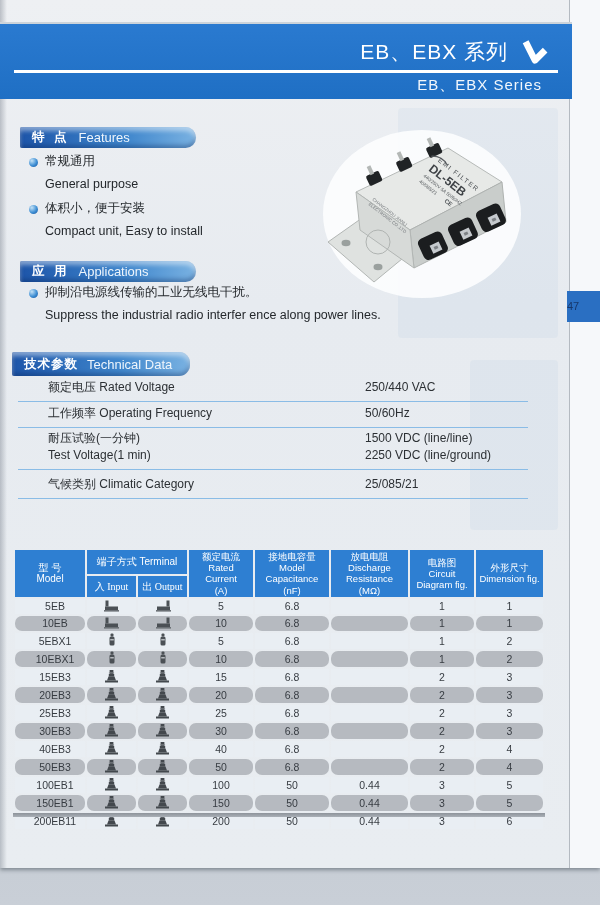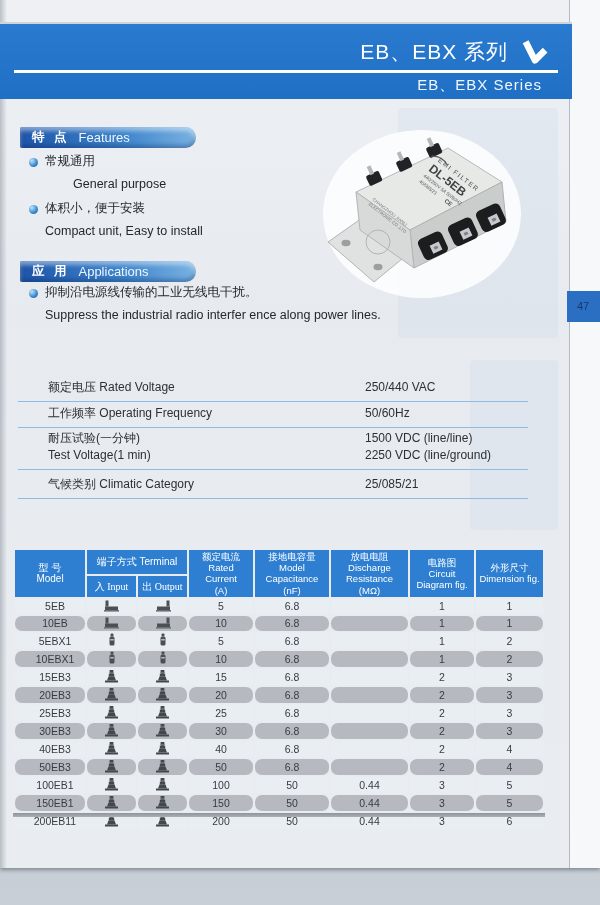--- a/index.html
+++ b/index.html
@@ -20,21 +20,21 @@
   .banner-title-row{display:flex;justify-content:flex-end;align-items:center;
     gap:10px;padding:14px 22px 0 0;}
   .banner-title-cn{color:#fff;font-size:21px;letter-spacing:1px;}
   .banner-divider{height:2.5px;background:#fff;margin:4px 14px 3px 14px;}
   .banner-title-en{color:#f2f7fc;font-size:15px;letter-spacing:1px;text-align:right;
     padding-right:30px;}
 
   
   .page-num{position:absolute;left:567px;top:291px;width:33px;height:31px;z-index:70;
     background:#2a6fc2;color:#16386c;font-size:11px;line-height:31px;
-    padding-left:10px;box-sizing:border-box;}
+    box-sizing:border-box;}
 
   
   .sec-banner{position:absolute;height:21px;width:176px;z-index:20;
     background:linear-gradient(90deg,#1d55a9 0%,#3f86cc 60%,#7ab2e2 100%);
     border-radius:2px 11px 11px 2px;
     box-shadow:inset 0 4px 4px rgba(255,255,255,.45),inset 0 -3px 4px rgba(8,35,85,.35);
     display:flex;align-items:center;gap:9px;padding-left:12px;box-sizing:border-box;}
   .sec-cn{color:#fff;font-size:12.5px;font-weight:bold;letter-spacing:3px;white-space:nowrap;}
   .sec-en{color:#eef5fc;font-size:13px;white-space:nowrap;}
   #features-banner{left:20px;top:127px;}
@@ -98,21 +98,21 @@
   </div>
 
   <div class="page-num">47</div>
 
   <div class="sec-banner" id="features-banner">
     <span class="sec-cn">特 点</span>
     <span class="sec-en">Features</span>
   </div>
   <span class="bullet" style="left:29px;top:158px;"></span>
   <span class="txt" style="left:45px;top:153px;">常规通用</span>
-  <span class="txt" style="left:45px;top:177px;margin-left:28px;">General purpose</span>
+  <span class="txt" style="left:45px;top:177px;">General purpose</span>
   <span class="bullet" style="left:29px;top:205px;"></span>
   <span class="txt" style="left:45px;top:200px;">体积小，便于安装</span>
   <span class="txt" style="left:45px;top:224px;">Compact unit, Easy to install</span>
 
   <div class="sec-banner" id="applications-banner">
     <span class="sec-cn">应 用</span>
     <span class="sec-en">Applications</span>
   </div>
   <span class="bullet" style="left:29px;top:289px;"></span>
   <span class="txt" style="left:45px;top:284px;">抑制沿电源线传输的工业无线电干扰。</span>
@@ -172,20 +172,24 @@
         <text x="30" y="32" font-size="6" font-weight="bold" fill="#55595d">CE</text>
       </g>
       <g transform="translate(50,74) rotate(38)" fill="#74787c">
         <text x="0" y="0" font-size="4.4">CHANGZHOU JIANLI</text>
         <text x="0" y="6" font-size="4.4">ELECTRONIC CO.,LTD</text>
       </g>
       <circle cx="56" cy="116" r="12" fill="none" stroke="#b0b4b2" stroke-width="1"></circle>
     </svg>
   </div>
 
+  <div class="sec-banner" id="technical-banner">
+    <span class="sec-cn" style="letter-spacing:1px">技术参数</span>
+    <span class="sec-en">Technical Data</span>
+  </div>
 
   <div class="tech">
     <div class="tech-row th1">
       <span class="tech-label">额定电压  Rated Voltage</span>
       <span class="tech-value">250/440 VAC</span>
     </div>
     <div class="tech-row th2">
       <span class="tech-label">工作频率  Operating Frequency</span>
       <span class="tech-value">50/60Hz</span>
     </div>

